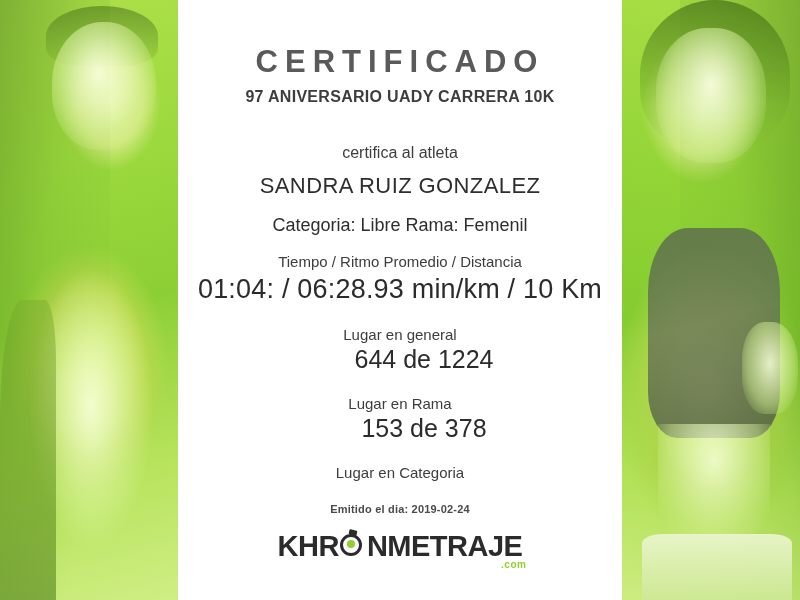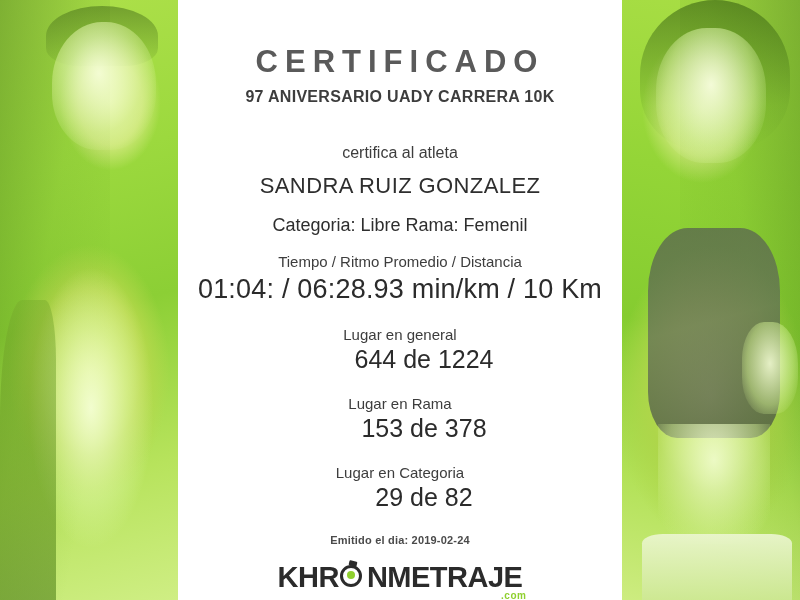--- a/index.html
+++ b/index.html
@@ -277,21 +277,20 @@
     <div class="label">Tiempo / Ritmo Promedio / Distancia</div>
     <div class="value-big">01:04: / 06:28.93 min/km / 10 Km</div>
 
     <div class="label-sm">Lugar en general</div>
     <div class="value-md">644 de 1224</div>
 
     <div class="label-sm">Lugar en Rama</div>
     <div class="value-md">153 de 378</div>
 
     <div class="label-sm">Lugar en Categoria</div>
-    <div class="value-md">29 de 82</div>
 
     <div class="emitido">Emitido el dia: 2019-02-24</div>
 
     <div class="logo">
       <span class="logo-text">KHR</span><span class="logo-o"><span class="ring"></span><span class="stem"></span><span class="dot"></span></span><span class="logo-text">N</span><span class="logo-text">METRAJE</span>
       <span class="logo-com">.com</span>
     </div>
   </div>
 
 </div>

